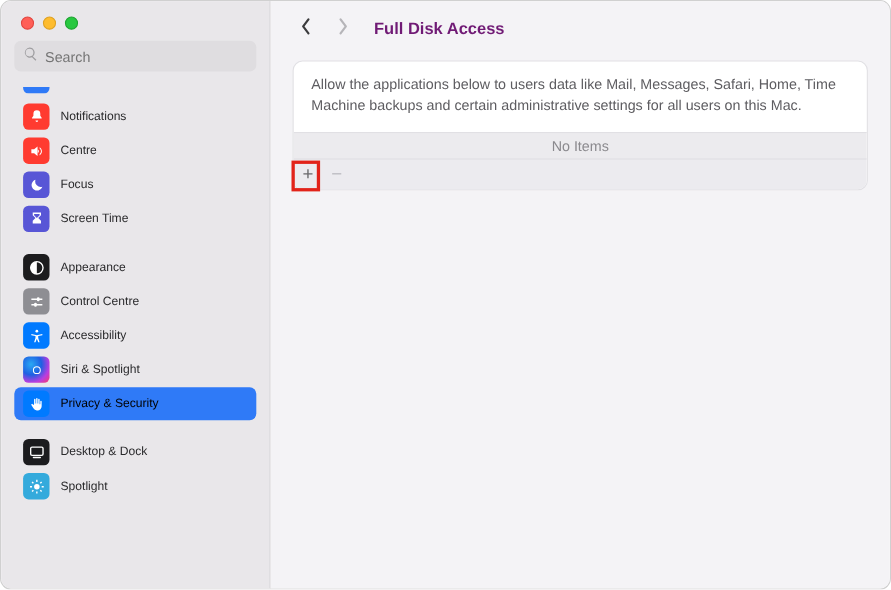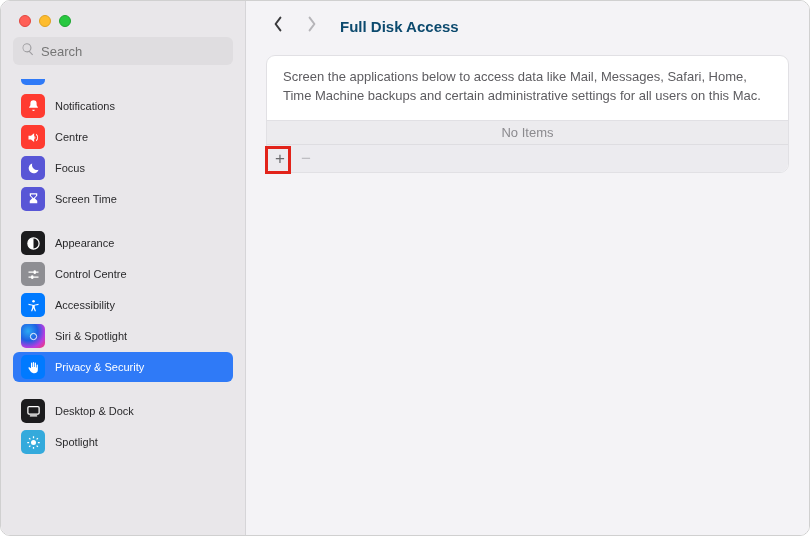--- a/index.html
+++ b/index.html
@@ -13,33 +13,33 @@
   .dot.green { background:#28c840; border:1px solid #1fa532; }
   .search-wrap { padding:0 12px 10px 12px; }
   .search { display:flex; align-items:center; background:#dfdde0; border-radius:6px; height:28px; padding:0 8px; }
   .search svg { width:14px; height:14px; opacity:0.55; margin-right:6px; flex-shrink:0; }
   .search input { border:none; background:transparent; outline:none; font-size:13px; color:#6a6a6d; width:100%; }
   .list { flex:1; overflow-y:auto; padding:0 8px 12px 8px; }
   .partial-row { height:10px; margin:0 4px 6px 4px; border-radius:0 0 6px 6px; background:#e9e7ea; overflow:hidden; display:flex; align-items:flex-end; padding-left:8px;}
   .partial-icon { width:24px; height:6px; background:#2f7af7; border-radius:0 0 5px 5px; }
   .row { display:flex; align-items:center; height:30px; padding:0 8px; border-radius:6px; margin:1px 4px; cursor:default; }
   .row.selected { background:#2f7af7; }
-  .row.selected .label { color:#ffffff; }
+  .row.selected .label { color:#000000; }
   .icon-slot { width:24px; height:24px; border-radius:5px; display:flex; align-items:center; justify-content:center; margin-right:10px; flex-shrink:0; }
   .icon-slot svg { width:15px; height:15px; fill:#fff; }
   .label { font-size:11px; color:#2a2a2c; }
   .gap { height:12px; }
 
   .main { flex:1; background:#f4f3f6; display:flex; flex-direction:column; }
   .header { display:flex; align-items:center; height:50px; padding-left:20px; }
   .nav-btn { width:24px; height:24px; display:flex; align-items:center; justify-content:center; margin-right:10px; }
   .nav-btn svg { width:12px; height:16px; }
   .nav-btn.back svg { stroke:#3b3b3d; }
   .nav-btn.fwd svg { stroke:#b6b5b9; }
-  .title { font-size:15px; font-weight:600; color:#0c4a6e; margin-left:6px; }
+  .title { font-size:15px; font-weight:600; color:#701a75; margin-left:6px; }
   .content { padding:4px 20px 0 20px; }
   .panel { background:#fff; border:1px solid #e1e0e4; border-radius:9px; overflow:hidden; }
   .desc { padding:12px 16px 14px 16px; font-size:13px; color:#5d5c60; line-height:1.45; }
   .empty { text-align:center; font-size:13px; color:#8b8a8e; background:#ecebee; height:24px; line-height:24px; border-top:1px solid #e1e0e4; }
   .toolbar-row { display:flex; align-items:center; height:28px; background:#ecebef; border-top:1px solid #dedde1; }
   .tb-btn { width:26px; height:28px; display:flex; align-items:center; justify-content:center; color:#6a6a6d; font-size:17px; line-height:1; }
   .tb-btn.minus { color:#bdbcc1; }
   .highlight-box { border:3px solid #e2231a; width:26px; height:28px; position:absolute; pointer-events:none; }
   .panel-wrap { position:relative; }
 
@@ -204,21 +204,21 @@
               <path d="M3 2l6 8-6 8" stroke-width="2.5" stroke-linecap="round" stroke-linejoin="round"></path>
             </svg>
         </span>
       </div>
       <div class="title">Full Disk Access</div>
     </div>
 
     <div class="content">
       <div class="panel-wrap">
         <div class="panel">
-          <div class="desc">Screen the applications below to access data like Mail, Messages, Safari, Home, Time Machine backups and certain administrative settings for all users on this Mac.</div>
+          <div class="desc">Allow the applications below to users data like Mail, Messages, Safari, Home, Time Machine backups and certain administrative settings for all users on this Mac.</div>
           <div class="empty">No Items</div>
           <div class="toolbar-row">
             <div class="tb-btn">+</div>
             <div class="tb-btn minus">−</div>
           </div>
         </div>
         <div class="highlight-box" style="left:-1px; bottom:-1px;"></div>
       </div>
     </div>
   </div>

